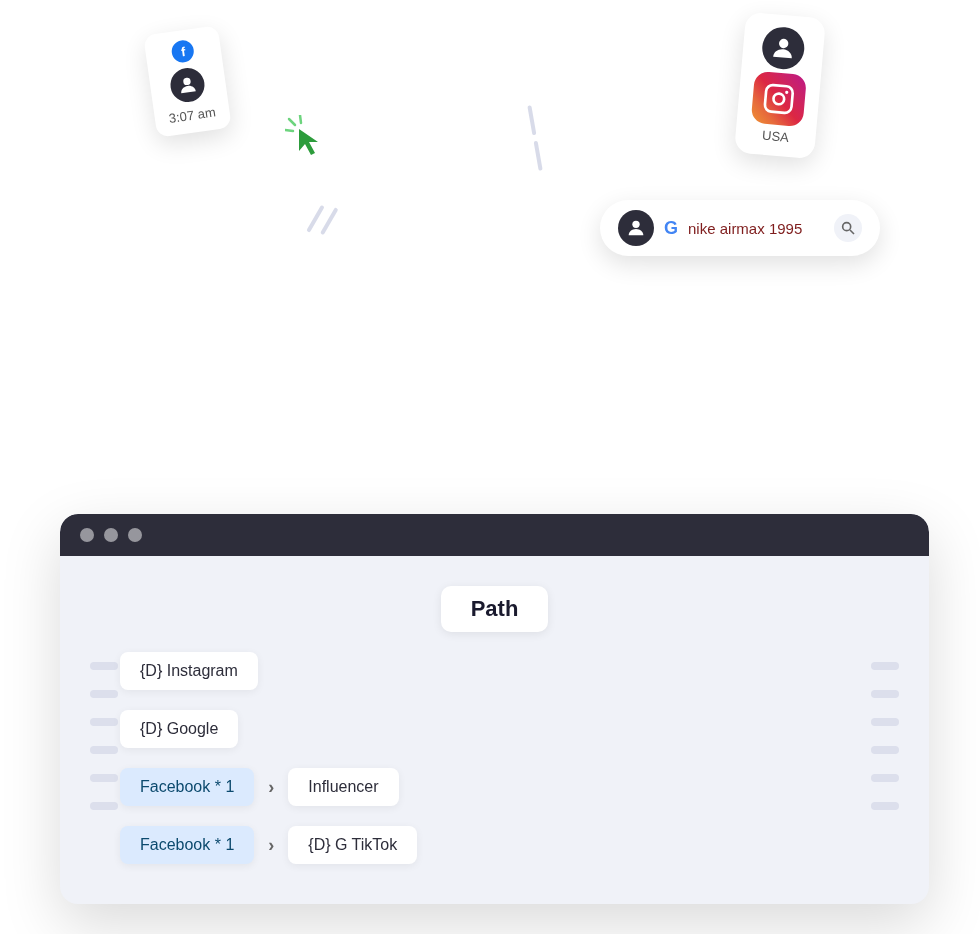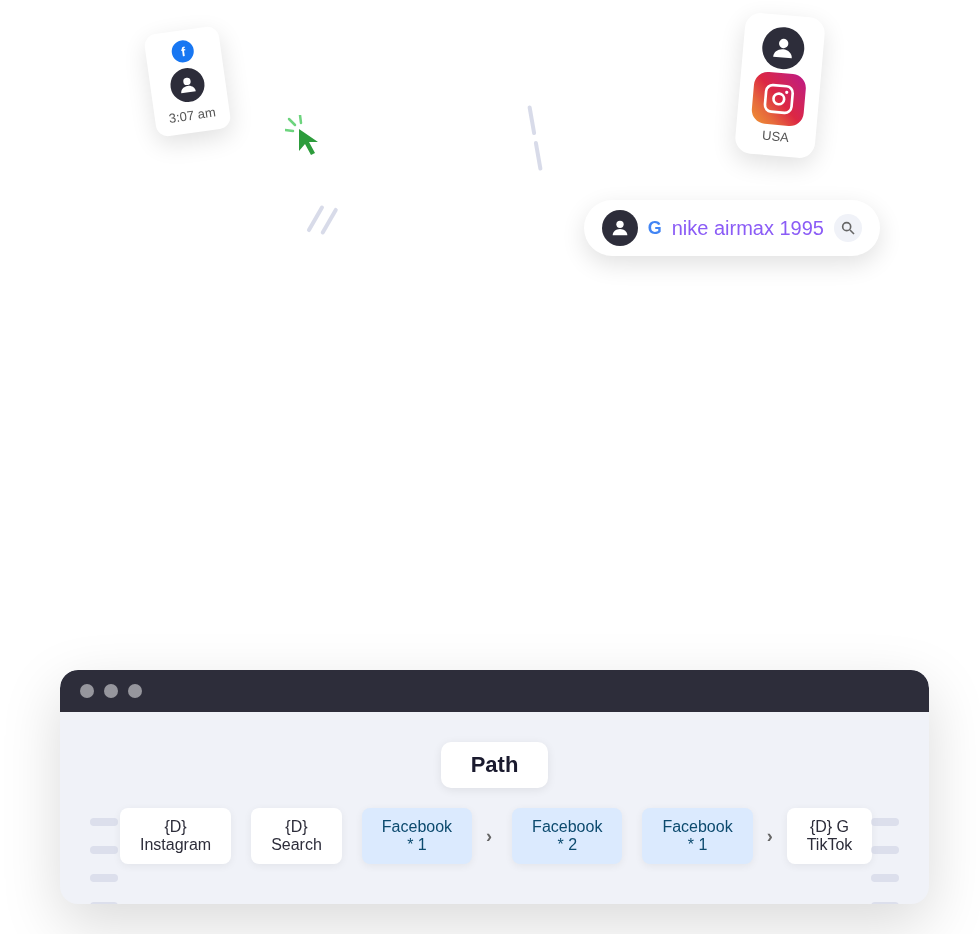--- a/index.html
+++ b/index.html
@@ -65,21 +65,21 @@
     }
 
     .path-title-container {
       display: flex;
       justify-content: center;
     }
 
     
     .path-items {
       display: flex;
-      flex-direction: row;
+      flex-direction: column;
       gap: 20px;
       padding: 0 20px;
       text-align: center;
     }
 
     .path-row {
       display: flex;
       align-items: center;
       gap: 14px;
     }
@@ -208,22 +208,22 @@
       box-shadow: 0 8px 25px rgba(0,0,0,0.12);
       display: flex;
       align-items: center;
       gap: 10px;
       min-width: 280px;
     }
 
     .g-blue { color: #4285f4; }
 
     .search-text {
-      font-size: 20px;
-      color: #8b5cf6;
+      font-size: 15px;
+      color: #7f1d1d;
       flex: 1;
     }
 
     .search-icon-circle {
       width: 28px;
       height: 28px;
       border-radius: 50%;
       background: #f0f2f8;
       display: flex;
       align-items: center;
@@ -365,31 +365,29 @@
         </div>
 
         <div class="path-items">
 
           <div class="path-row">
             <div class="path-chip">{D} Instagram</div>
           </div>
 
 
           <div class="path-row">
-            <div class="path-chip">{D} Search</div>
+            <div class="path-chip">{D} Google</div>
           </div>
 
           <div class="path-row">
             <div class="path-chip blue">Facebook * 1</div>
             <span class="chevron">›</span>
+            <div class="path-chip">Influencer</div>
           </div>
 
-          <div class="path-row">
-            <div class="path-chip blue">Facebook * 2</div>
-          </div>
 
           <div class="path-row">
             <div class="path-chip blue">Facebook * 1</div>
             <span class="chevron">›</span>
             <div class="path-chip">{D} G TikTok</div>
           </div>
 
         </div>
       </div>
     </div>

